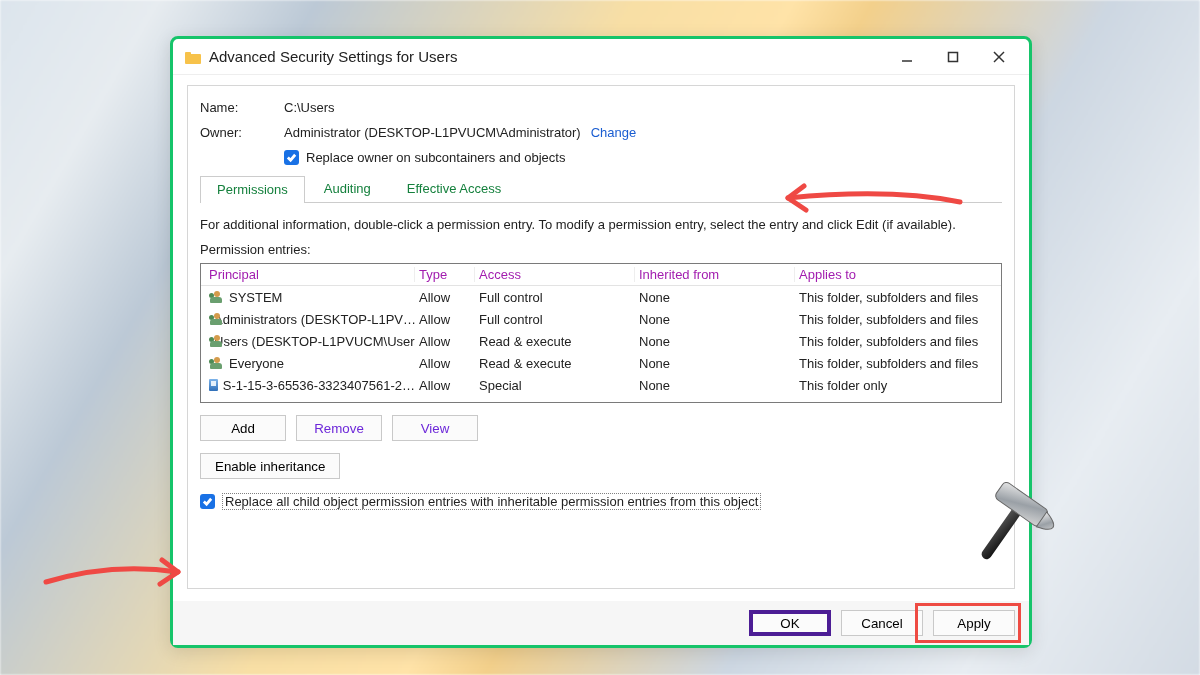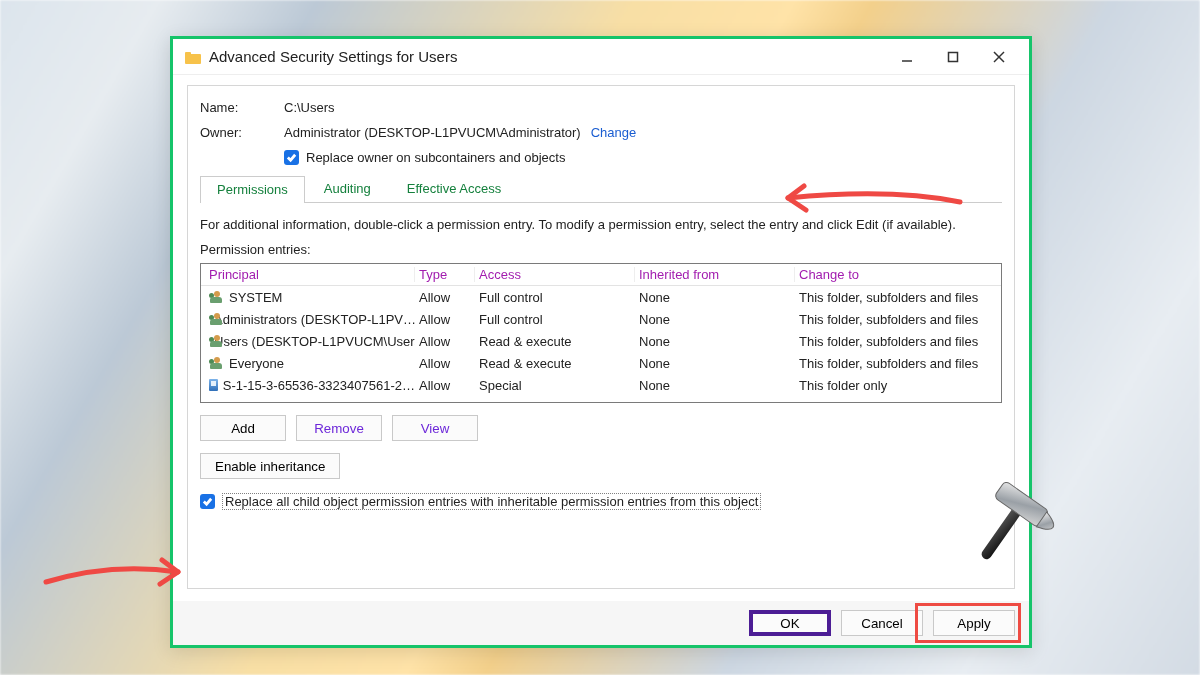--- a/index.html
+++ b/index.html
@@ -19,21 +19,21 @@
       #cdd7e2 70%, #e8edf2 85%, #d3dbe4 100%);
     filter: blur(1px);
   }
   .dialog {
     position: absolute;
     left: 170px; top: 36px;
     width: 862px; height: 612px;
     background: #fff;
     border: 3px solid #16c46a;
     box-shadow: 0 4px 18px rgba(0,0,0,.12);
-    border-radius: 0;
+    border-radius: 8px;
   }
   .titlebar {
     display: flex; align-items: center;
     height: 36px;
     padding: 0 8px 0 12px;
     border-bottom: 1px solid #eee;
   }
   .folder-icon {
     width: 16px; height: 14px; margin-right: 8px; position: relative;
   }
@@ -214,21 +214,21 @@
 
     <div class="info">For additional information, double-click a permission entry. To modify a permission entry, select the entry and click Edit (if available).</div>
     <div class="subtitle">Permission entries:</div>
 
     <div class="table">
       <div class="thead">
         <div>Principal</div>
         <div>Type</div>
         <div>Access</div>
         <div>Inherited from</div>
-        <div>Change to</div>
+        <div>Applies to</div>
       </div>
       <div id="tbody">
           <div class="trow">
             <div class="pic">
               <span class="grp-icon">
                 <span class="b"></span>
               </span>
               <span>SYSTEM</span>
             </div>
             <div>Allow</div>

